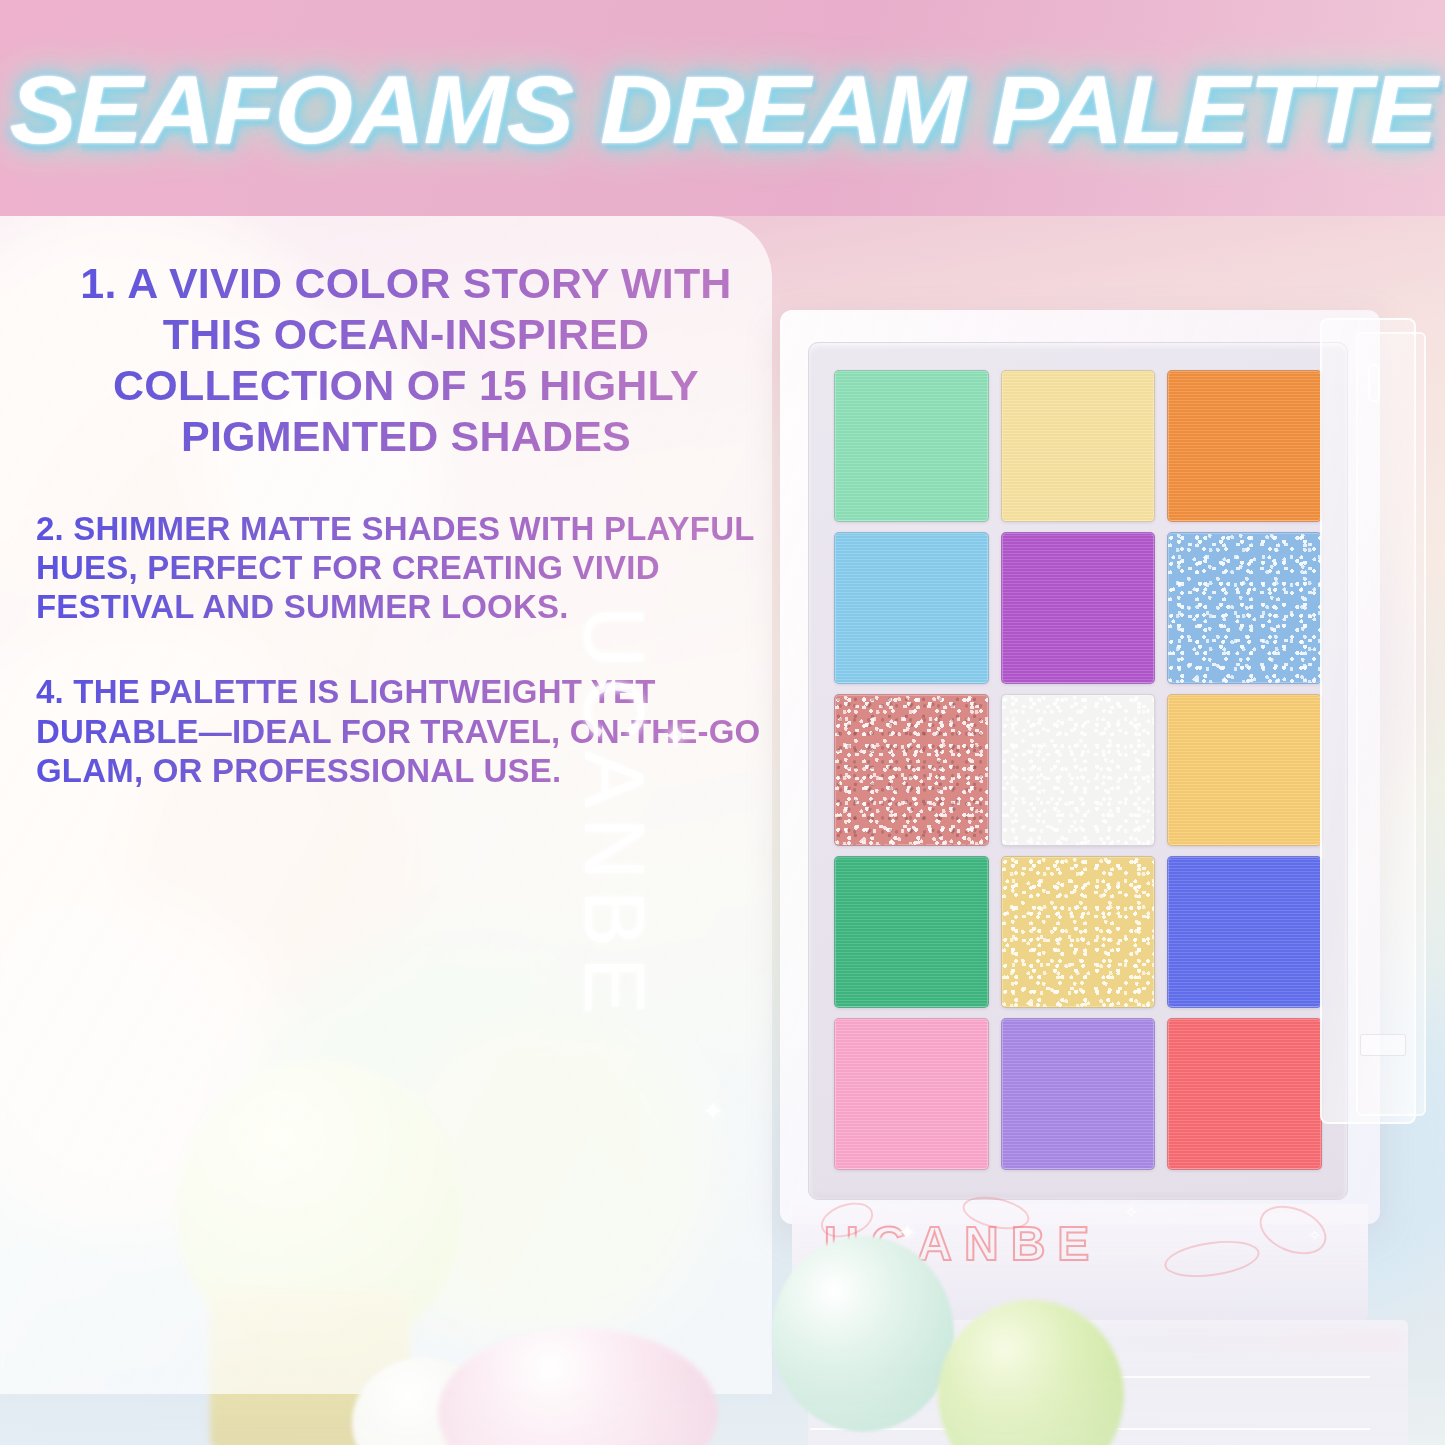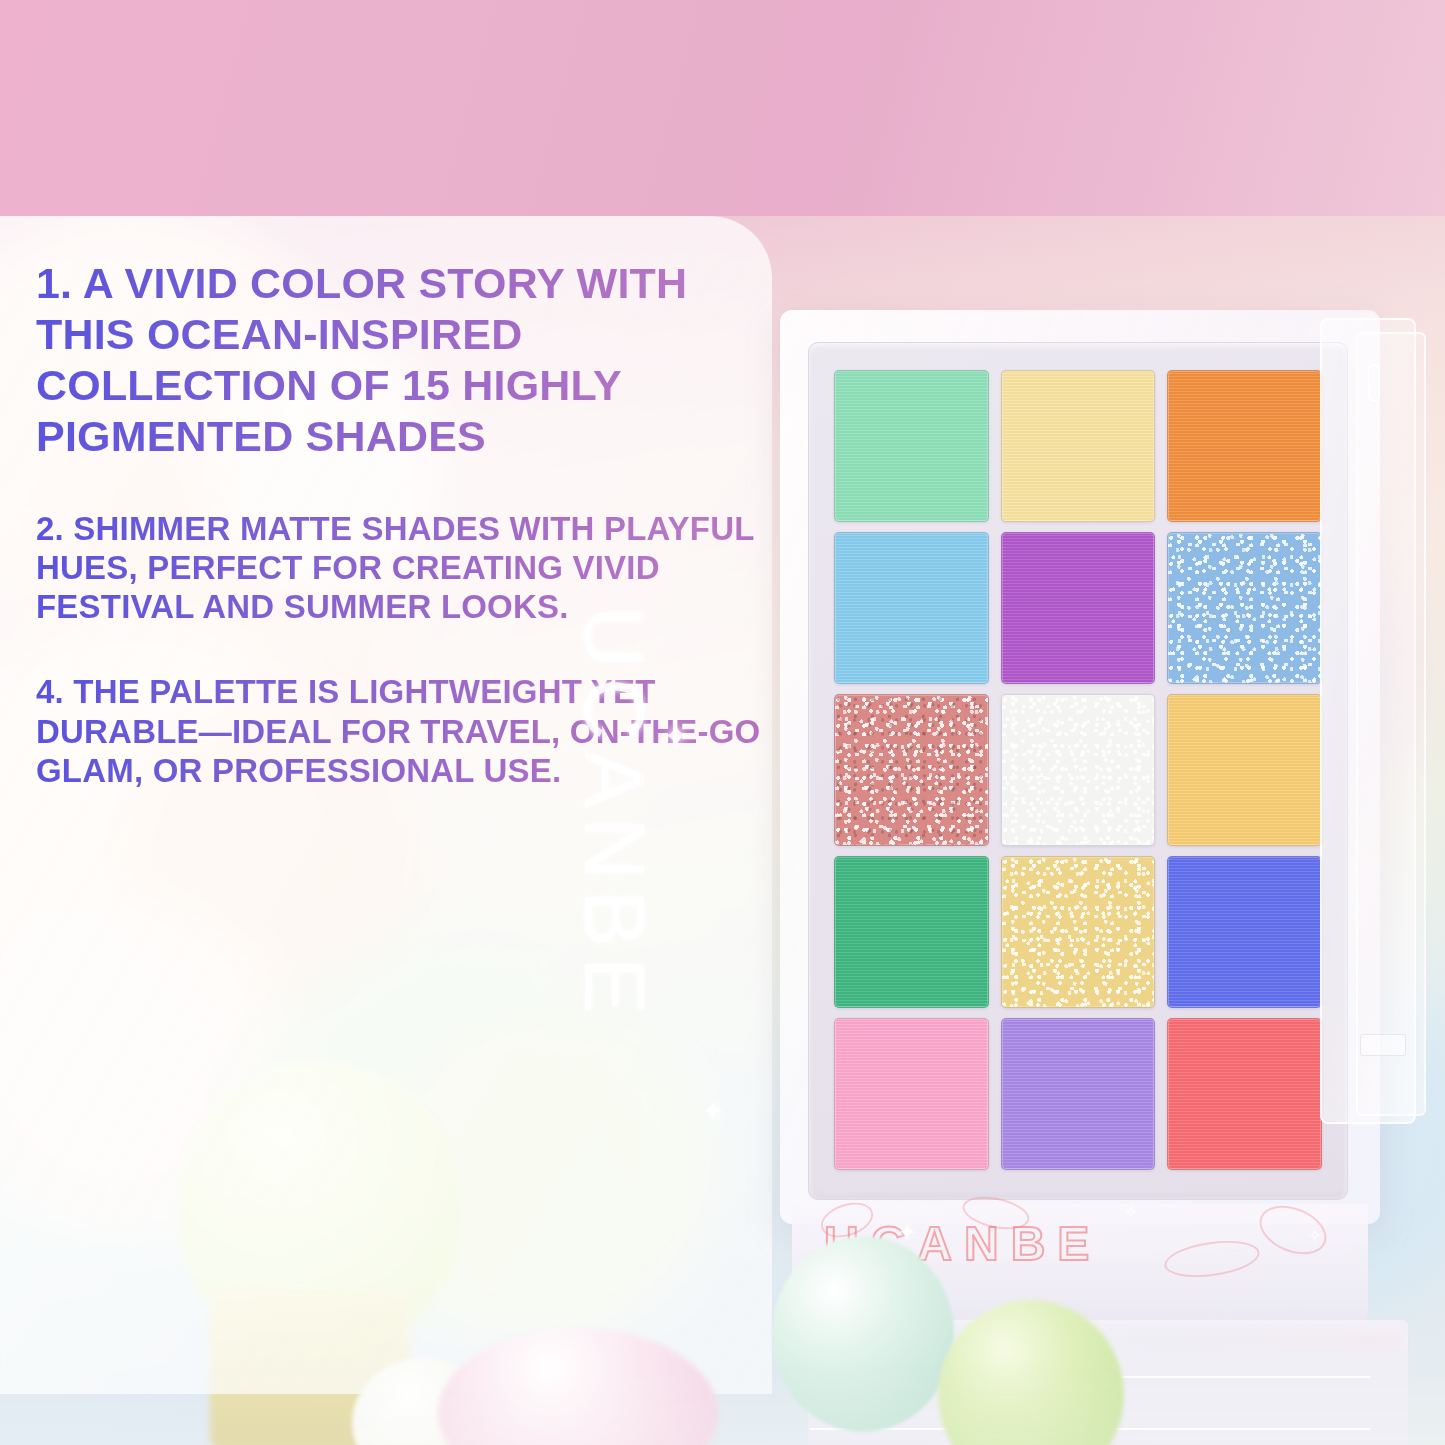--- a/index.html
+++ b/index.html
@@ -95,21 +95,21 @@
     line-height: 1.19;
     letter-spacing: .2px;
     text-transform: uppercase;
     font-family: "Liberation Sans", sans-serif;
     background: linear-gradient(96deg, #5a52e0 0%, #6a5ad8 18%, #8a63cf 42%, #a66cc6 66%, #b878c4 88%, #b06ec0 100%);
     -webkit-background-clip: text;
     background-clip: text;
     color: transparent;
     -webkit-text-fill-color: transparent;
   }
-  .para.p1 { font-size: 43px; }
+  .para.p1 { font-size: 43px; text-align: center; }
   .para.p2 { margin-top: 14px; }
   .para.p4 { margin-bottom: 8px; }
 
   
   .product {
     position: absolute; left: 772px; top: 216px; width: 673px; height: 1229px;
   }
 
   
   .watermark {
@@ -359,20 +359,23 @@
   <div class="flower f7"></div>
   <div class="flower f8"></div>
   <div class="flower f9"></div>
   <div class="flower f10"></div>
 
   <div class="sphere sph-cream"></div>
   <div class="cone"></div>
 
   <div class="banner"></div>
 
+  <div class="title-wrap">
+    <div class="title">SEAFOAMS DREAM PALETTE</div>
+  </div>
 
   <div class="copy-panel"></div>
   <div class="copy">
     <p class="para p1">1. A VIVID COLOR STORY WITH THIS OCEAN-INSPIRED COLLECTION OF 15 HIGHLY PIGMENTED SHADES</p>
     <p class="para p2">2. SHIMMER MATTE SHADES WITH PLAYFUL HUES,  PERFECT FOR CREATING VIVID FESTIVAL AND SUMMER LOOKS.</p>
     <p class="para p4">4. THE PALETTE IS LIGHTWEIGHT YET DURABLE—IDEAL FOR TRAVEL, ON-THE-GO GLAM, OR PROFESSIONAL USE.</p>
   </div>
 
   <div class="product">
 

